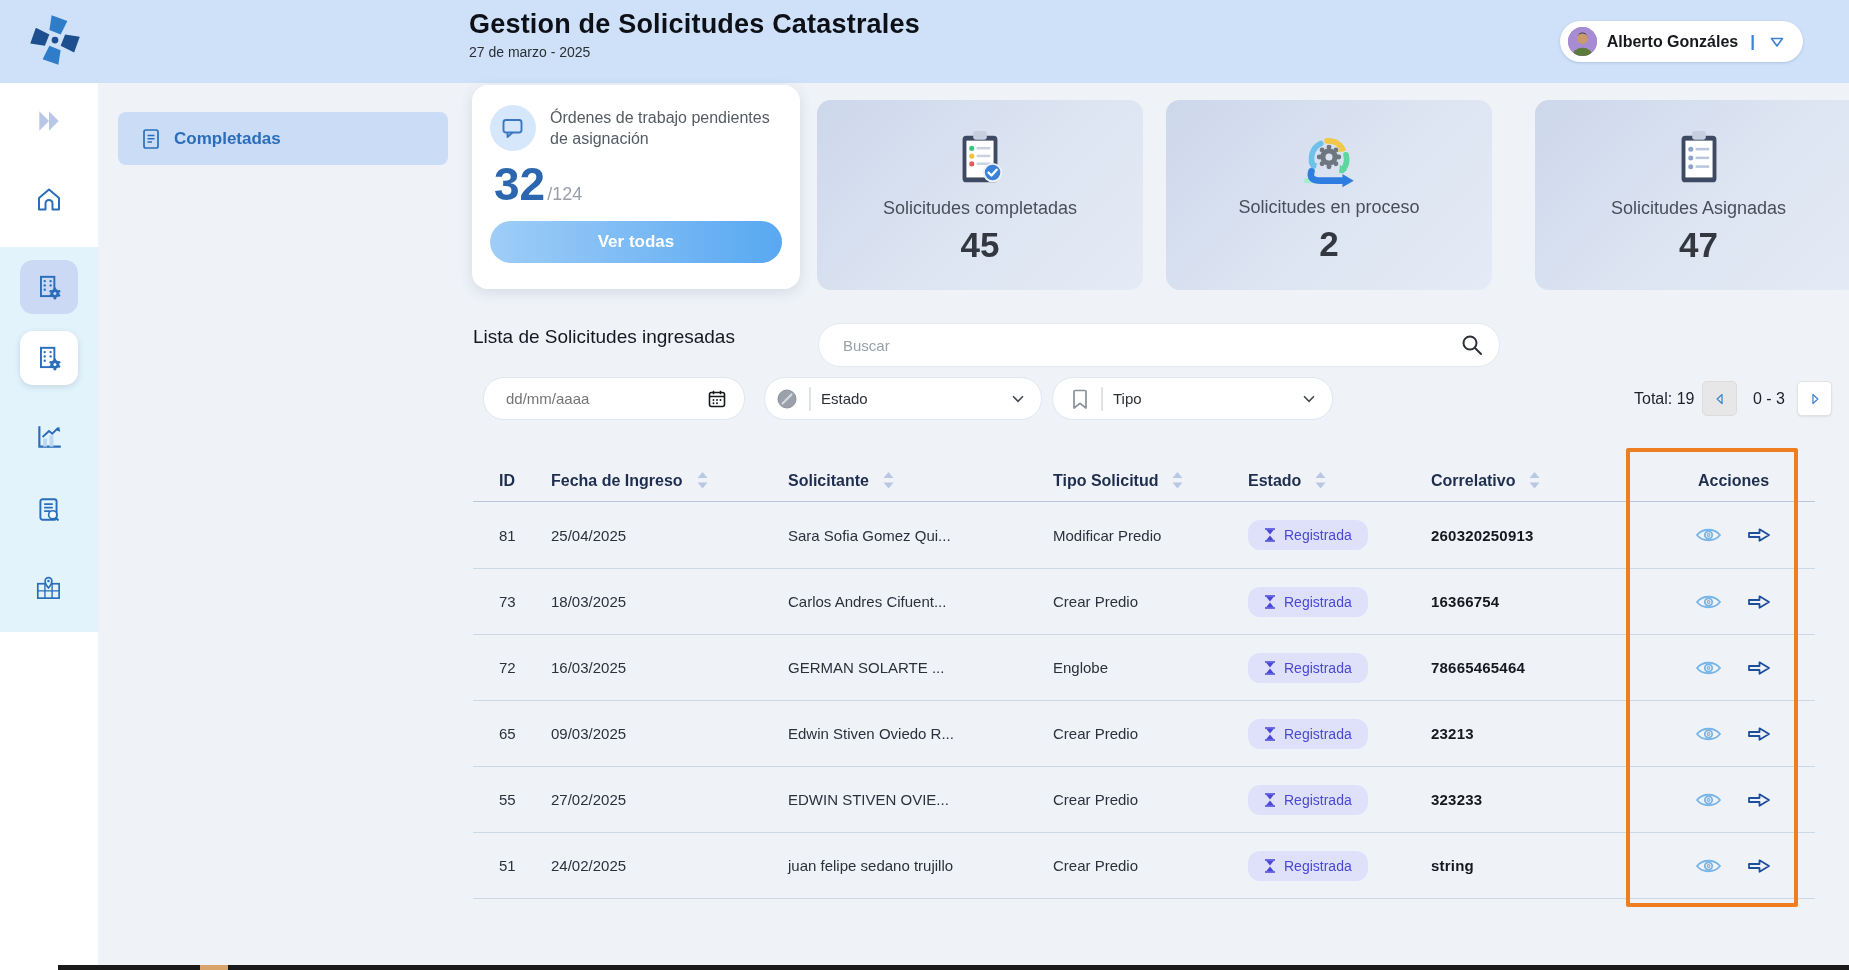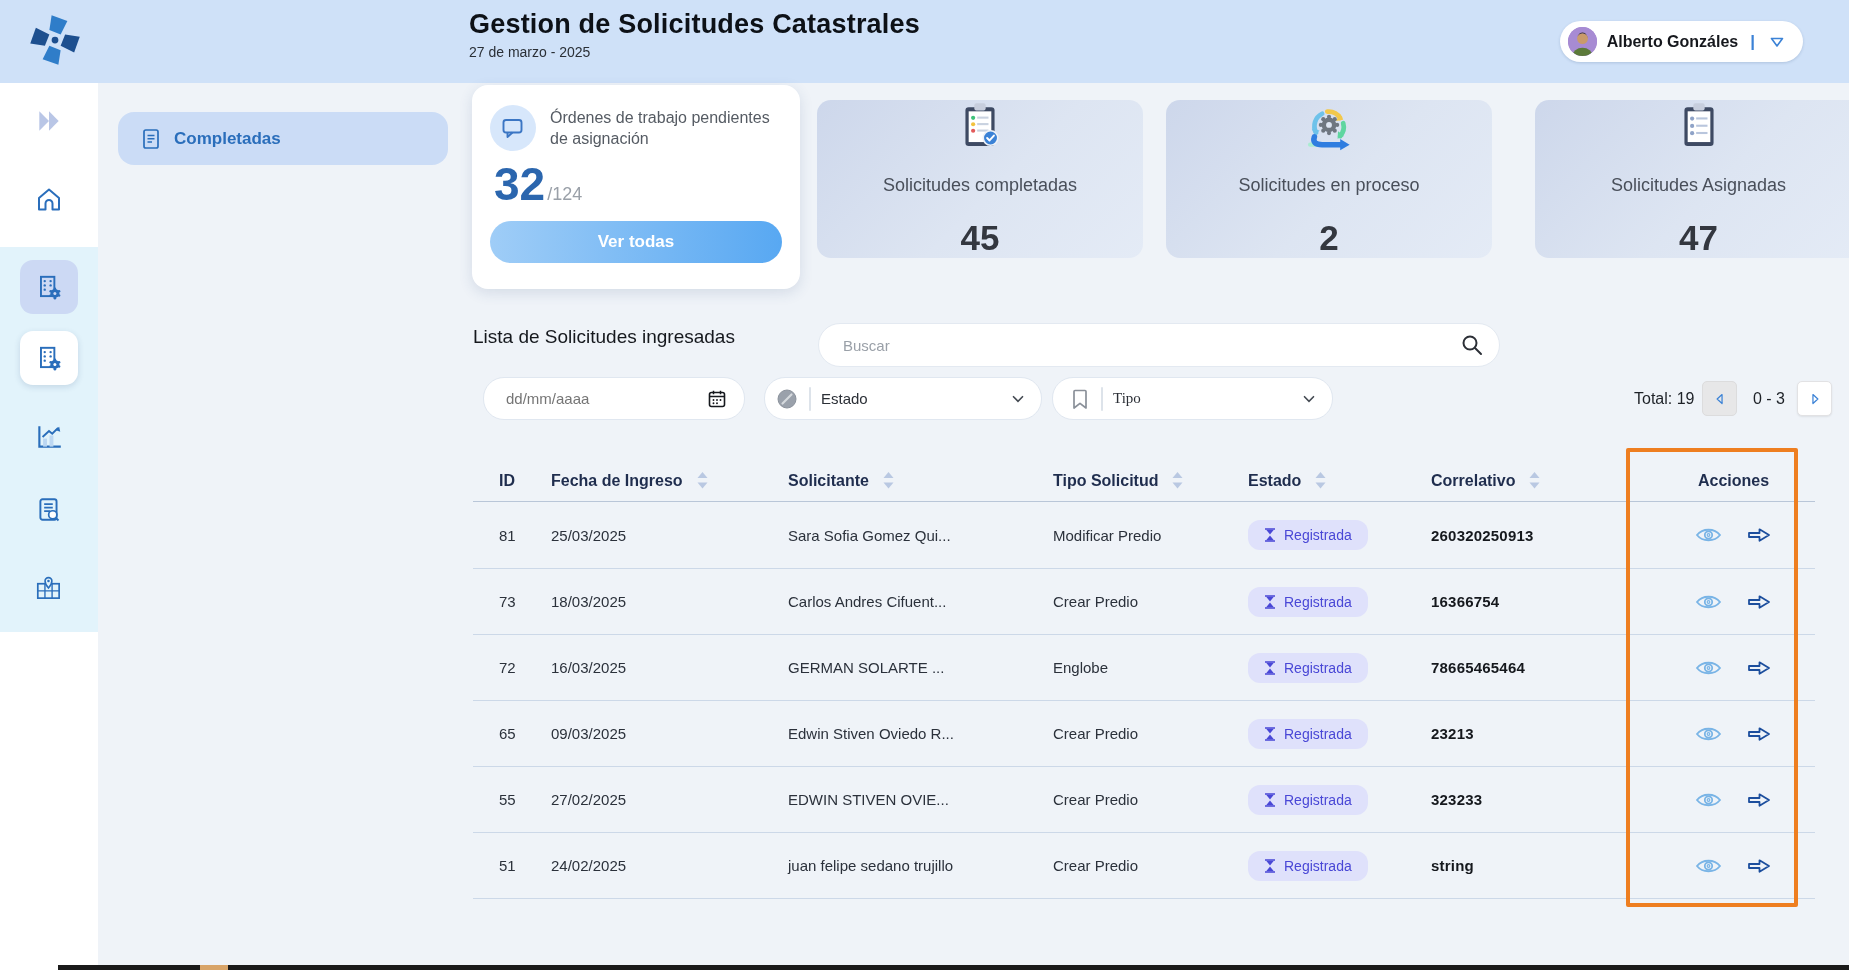--- a/index.html
+++ b/index.html
@@ -22,56 +22,56 @@
   .rail { position:absolute; left:0; top:83px; width:98px; bottom:0; background:#ffffff; }
   .rail-blue { position:absolute; left:0; top:164px; width:100%; height:385px; background:#e2f3fb; }
   .rail-item { position:absolute; left:0; width:100%; display:flex; justify-content:center; }
   .icon-box { width:58px; height:54px; border-radius:13px; display:flex; align-items:center; justify-content:center; }
   .icon-box.selected { background:#ccd9f4; }
   .icon-box.white { background:#ffffff; box-shadow:0 2px 6px rgba(40,70,120,.16); }
 
   
   .main { position:absolute; left:98px; top:83px; right:0; bottom:0; background:#eff3f8; }
 
-  .completadas { position:absolute; left:20px; top:29px; width:330px; height:53px; background:#cbdcf6; border-radius:16px;
+  .completadas { position:absolute; left:20px; top:29px; width:330px; height:53px; background:#cbdcf6; border-radius:8px;
                  display:flex; align-items:center; gap:12px; padding-left:22px; cursor:pointer; }
   .completadas span { color:#2a6ebb; font-size:17px; font-weight:bold; }
 
   
   .card-pending { position:absolute; left:374px; top:2px; width:328px; height:204px; background:#ffffff; border-radius:16px;
                   box-shadow:0 4px 14px rgba(50,80,130,.14); padding:20px 18px 16px 18px; }
   .cp-row1 { display:flex; gap:14px; align-items:flex-start; }
   .cp-ic { width:46px; height:46px; border-radius:50%; background:#d7e7fb; display:flex; align-items:center; justify-content:center; flex:0 0 auto; }
   .cp-title { font-size:16px; color:#555b63; line-height:1.32; padding-top:2px; }
   .cp-value-row { display:flex; align-items:baseline; margin:10px 0 0 4px; }
   .cp-value { font-size:46px; font-weight:bold; color:#2b66ae; line-height:1; }
   .cp-total { font-size:18px; color:#9aa0a8; margin-left:2px; }
   .cp-btn { margin-top:14px; width:100%; height:42px; border:none; border-radius:21px; cursor:pointer;
             background:linear-gradient(90deg,#9fcdf7,#58a8f2); color:#ffffff; font-size:17px; font-weight:bold; font-family:inherit; }
 
   
-  .stat-card { position:absolute; top:17px; height:158px; border-radius:14px;
+  .stat-card { position:absolute; top:17px; height:190px; border-radius:14px;
                background:linear-gradient(135deg,#cdd7eb 0%, #dde5f2 55%, #e4ebf6 100%);
-               display:flex; flex-direction:column; align-items:center; justify-content:center; gap:20px; }
+               display:flex; flex-direction:column; align-items:center; justify-content:center; gap:4px; }
   .stat-label { font-size:18px; color:#494f5a; }
   .stat-value { font-size:35px; color:#33373f; margin-top:2px;font-weight:bold; }
 
   
   .list-title { position:absolute; left:375px; top:243px; font-size:19px; color:#15181d; }
   .search-pill { position:absolute; left:720px; top:240px; width:682px; height:44px; background:#ffffff; border:1px solid #e3e9f1;
                  border-radius:22px; display:flex; align-items:center; padding:0 14px 0 24px; }
   .search-pill input { flex:1; border:none; outline:none; font-size:15px; color:#333; background:transparent; font-family:inherit; }
   .search-pill input::placeholder { color:#9aa0a8; }
 
   .pill { position:absolute; top:294px; height:43px; background:#ffffff; border:1px solid #e0e7f0; border-radius:21px;
           display:flex; align-items:center; cursor:pointer; }
   .pill-date { left:385px; width:262px; padding:0 16px 0 22px; cursor:text; }
   .pill-date input { flex:1; border:none; outline:none; font-size:15px; color:#2b2f36; background:transparent; font-family:inherit; width:100px;}
   .pill-estado { left:666px; width:278px; padding:0 14px 0 10px; gap:10px; }
-  .pill-tipo { left:954px; width:281px; padding:0 14px 0 16px; gap:10px;font-family:Liberation Serif, serif; }
+  .pill-tipo { left:954px; width:281px; padding:0 14px 0 16px; gap:10px; }
   .vsep { width:2px; height:24px; background:#dde3ea; border-radius:1px; }
   .pill-label { flex:1; font-size:15px; color:#2b2f36; }
 
   .total-label { position:absolute; left:1536px; top:294px; height:43px; line-height:43px; font-size:16px; color:#1d2127; }
   .page-btn { position:absolute; top:298px; width:35px; height:35px; border-radius:5px; display:flex; align-items:center; justify-content:center; cursor:pointer; }
   .page-prev { left:1604px; background:#e7e7e8; border:1px solid #dcdcdd; }
   .page-next { left:1699px; background:#ffffff; border:1px solid #e2e2e4; box-shadow:0 1px 2px rgba(0,0,0,.08); }
   .page-range { position:absolute; left:1648px; top:294px; width:46px; height:43px; line-height:43px; text-align:center; font-size:16px; color:#1d2127; }
 
   
@@ -407,21 +407,21 @@
               <polygon points="0.5,10.5 10.5,10.5 5.5,16.5" fill="#b9c8e2"></polygon>
             </svg>
           </div>
           <div class="th center">
             <span>Acciones</span>
           </div>
         </div>
       <div class="rows">
           <div class="tr row">
             <div class="td">81</div>
-            <div class="td">25/03/2025</div>
+            <div class="td">25/04/2025</div>
             <div class="td">Sara Sofia Gomez Qui...</div>
             <div class="td">Modificar Predio</div>
             <div class="td"><span class="badge">
                 <svg width="12" height="14" viewBox="0 0 12 14">
                   <path d="M1 1 H11 M1 13 H11" stroke="#4947d6" stroke-width="1.6"></path>
                   <polygon points="2.2,1.8 9.8,1.8 6,6.6" fill="#4947d6"></polygon>
                   <polygon points="6,7.4 9.8,12.2 2.2,12.2" fill="#4947d6"></polygon>
                 </svg>
                 <span>Registrada</span>
               </span></div>

